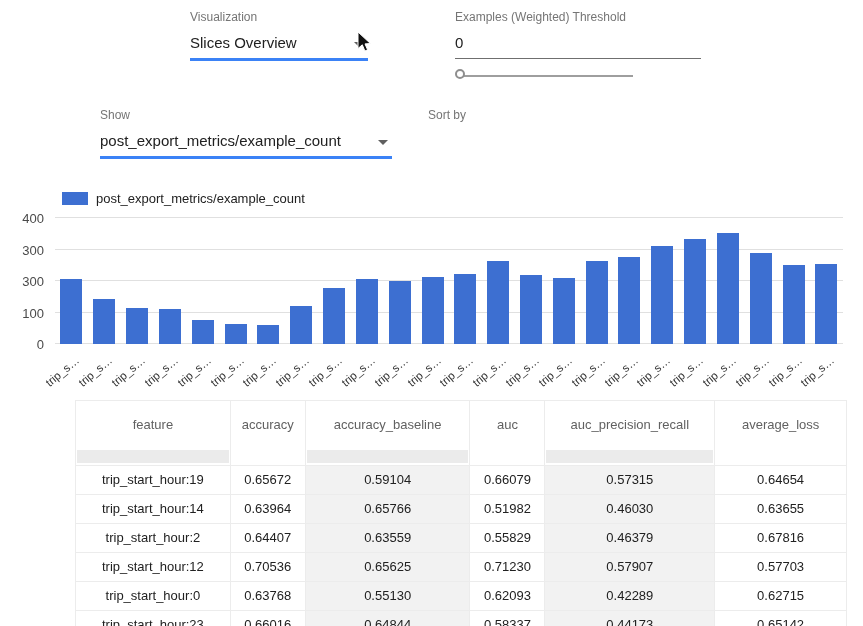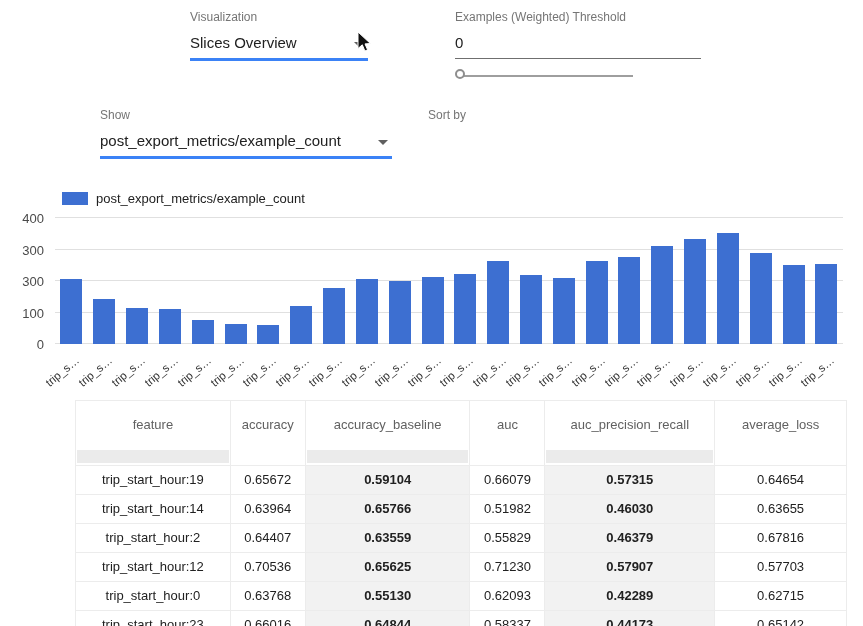--- a/index.html
+++ b/index.html
@@ -65,21 +65,21 @@
   #metrics-table tr.filter-row td {
     height:17px; padding:1px 1px; border:1px solid #ececec; border-top:none;
   }
   .filter-box { height:13px; width:100%; }
   .filter-box.gray { background:#ebebeb; }
   #metrics-table tbody td {
     height:29px; padding:0 12px; border:1px solid #ececec; border-top:1px solid #e0e0e0;
   }
   #metrics-table td.num { text-align:center; }
   #metrics-table td.feature { text-align:center; }
-  #metrics-table td.shade, #metrics-table tbody td.shade { background:#f2f2f2;font-weight:bold; }
+  #metrics-table td.shade, #metrics-table tbody td.shade { background:#f2f2f2; }
 
   #cursor { position:absolute; left:357px; top:31px; width:16px; height:22px; pointer-events:none; }
 </style>
 </head>
 <body>
 
 <div class="ctrl" id="viz-control">
   <div class="ctrl-label">Visualization</div>
   <div class="dropdown">
     <span>Slices Overview</span>

